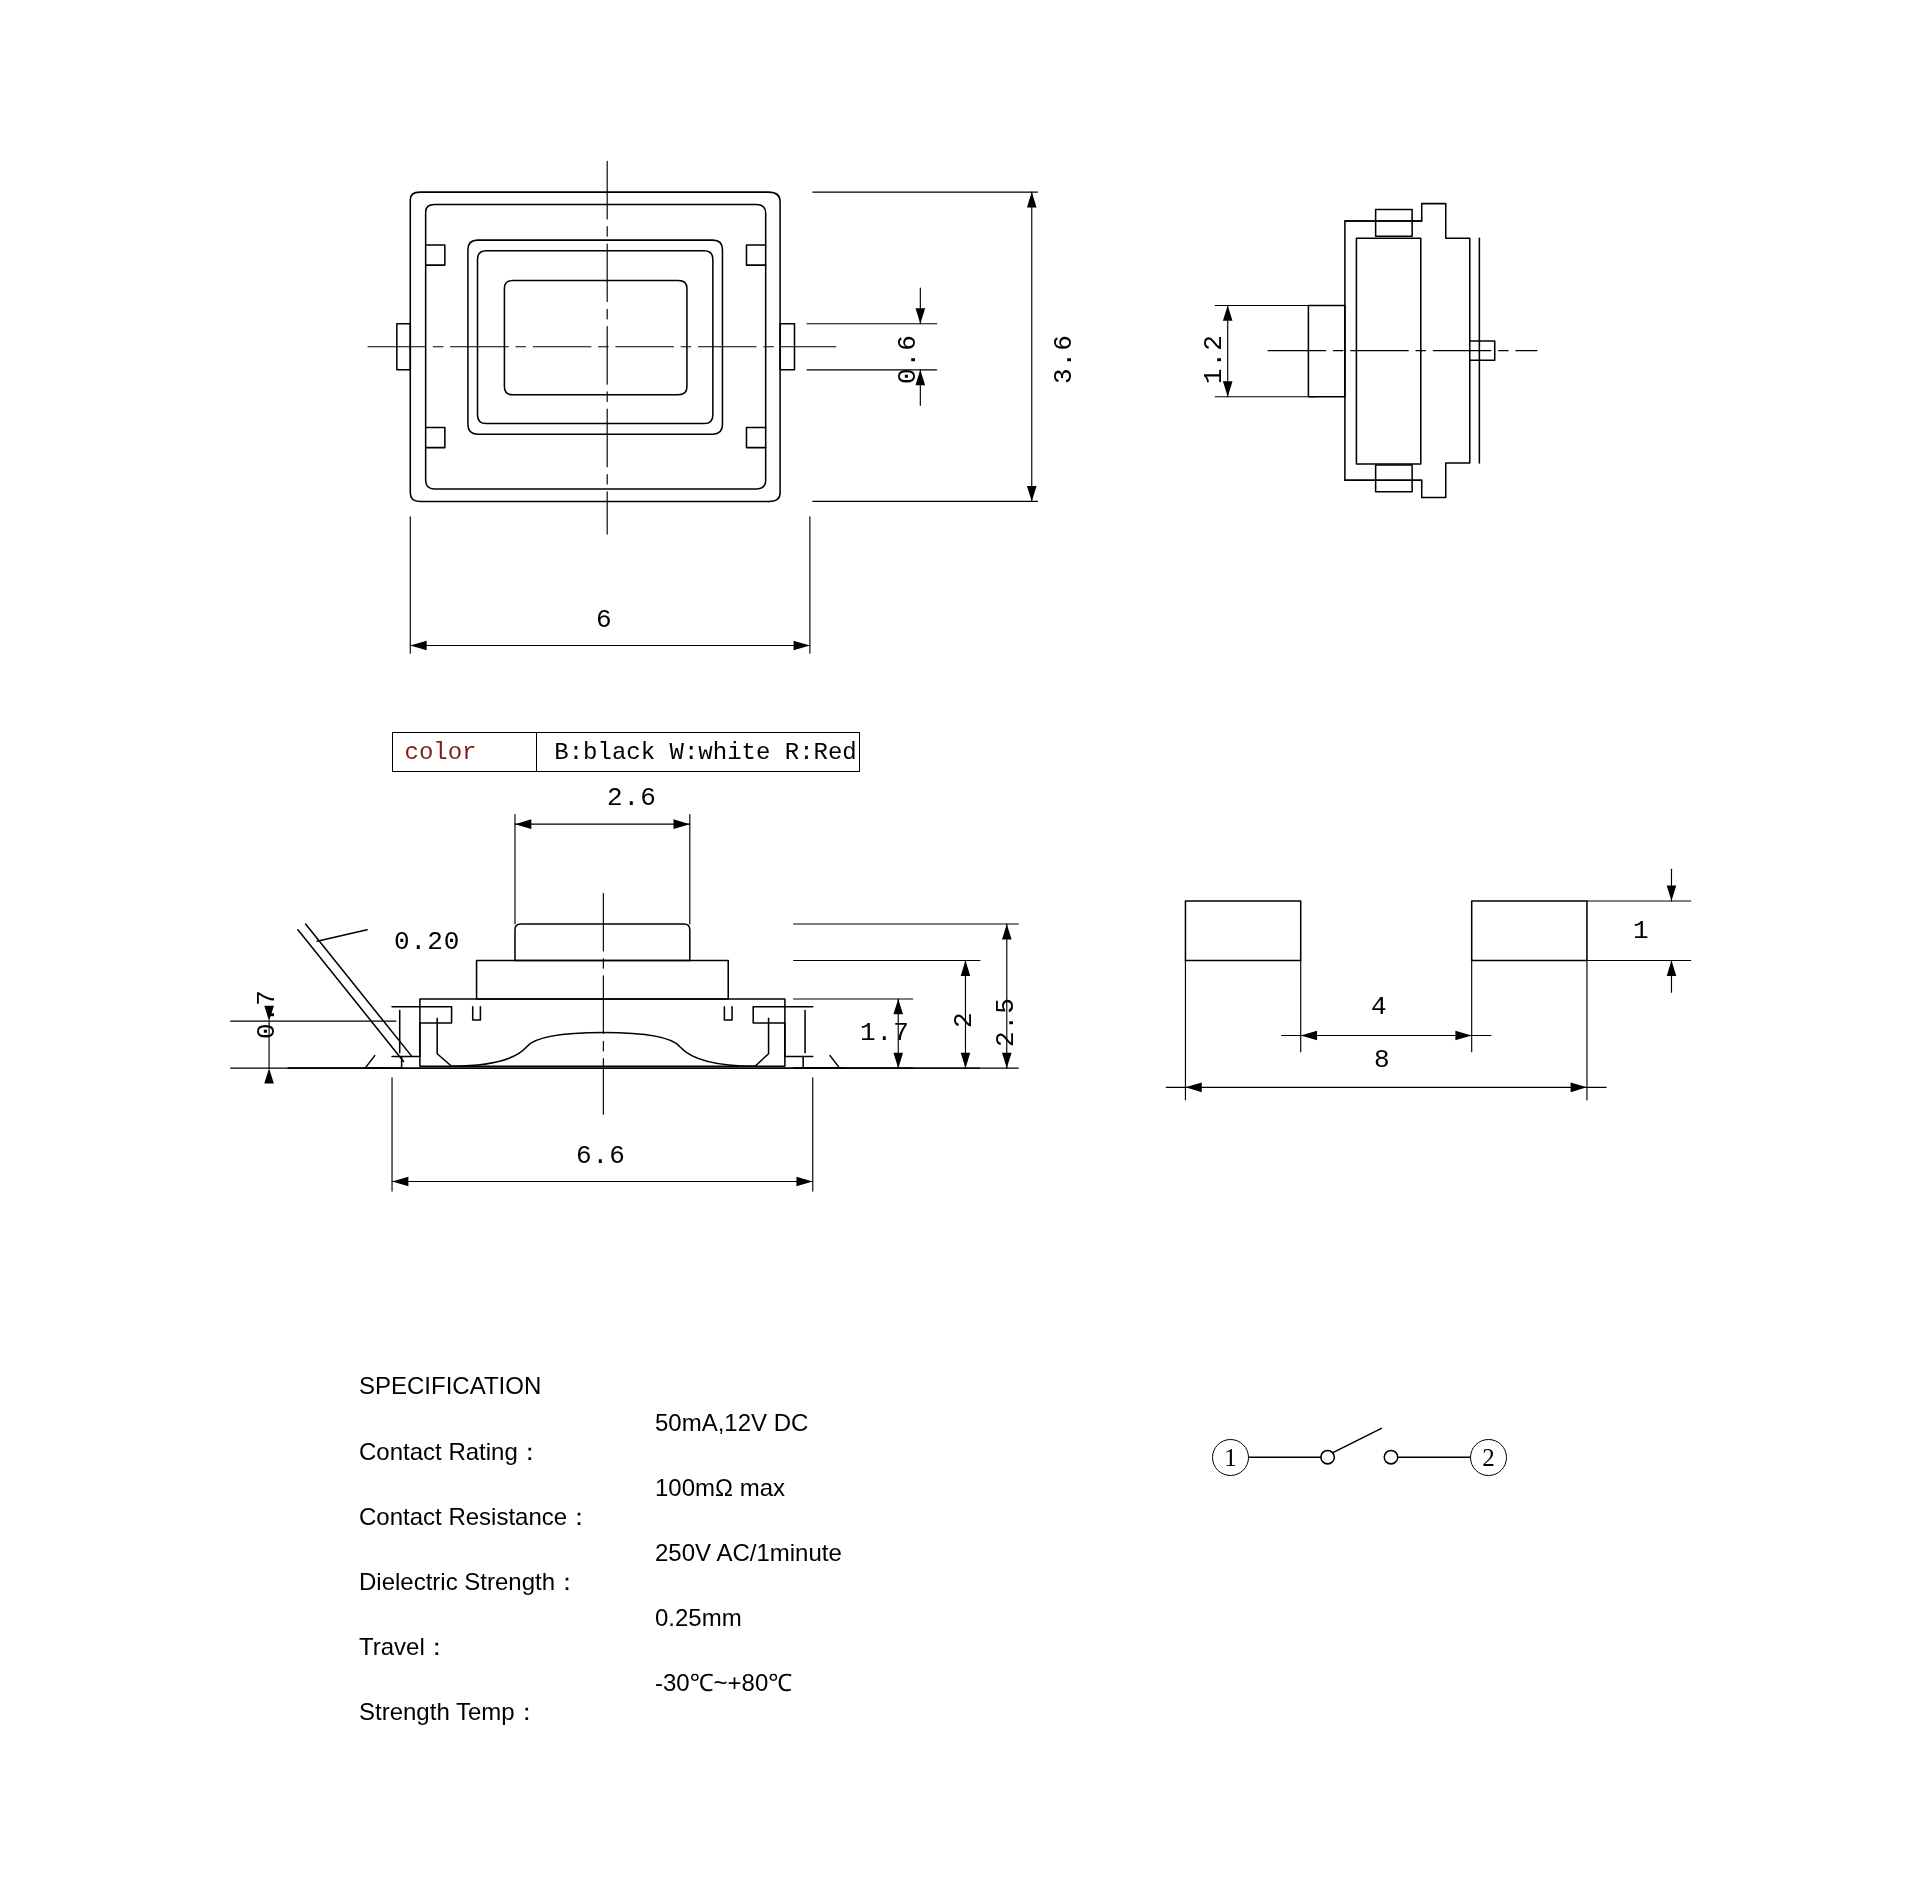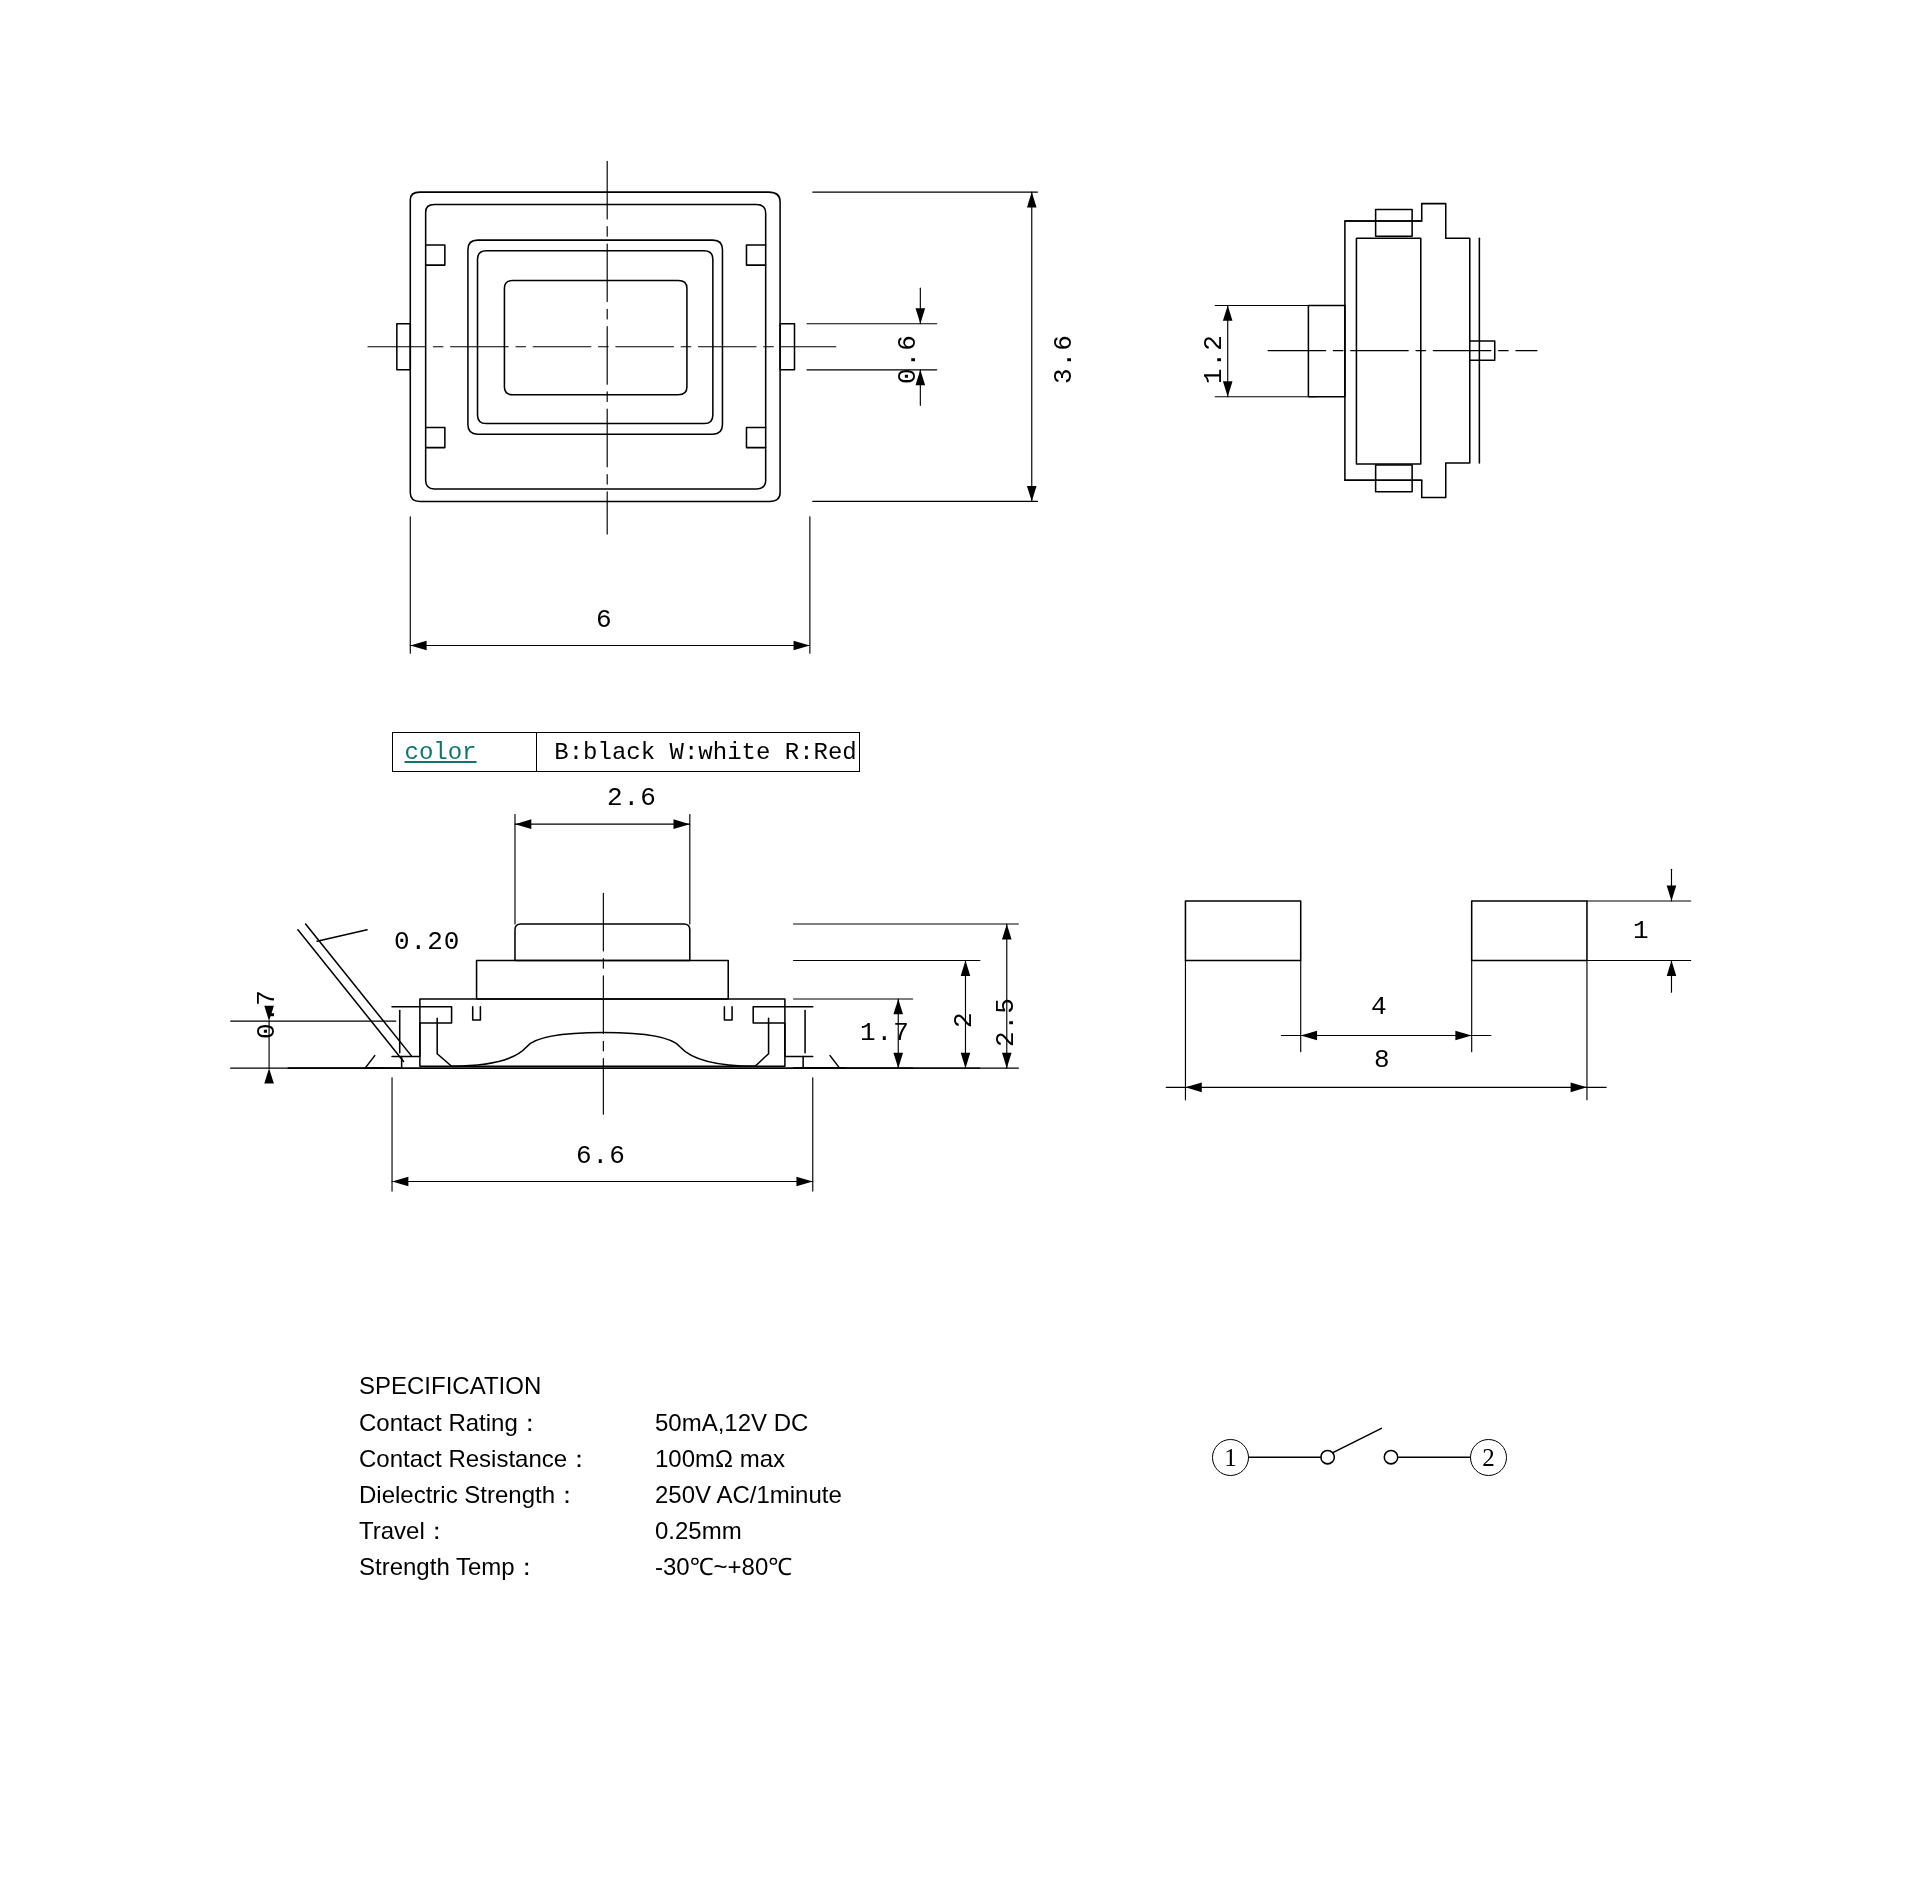--- a/index.html
+++ b/index.html
@@ -48,41 +48,40 @@
     align-items: center;
   }
   .colorbox .cell-l {
     width: 144px;
     height: 100%;
     border-right: 1px solid #000;
     box-sizing: border-box;
     display: flex;
     align-items: center;
     padding-left: 11.5px;
-    color: #0f766e;
-    text-decoration: underline;
+    color: #7f1d1d;
   }
   .colorbox .cell-r {
     flex: 1;
     height: 100%;
     display: flex;
     align-items: center;
     padding-left: 17.3px;
   }
   .spec {
     position: absolute;
     left: 359px;
     top: 1368px;
     font-family: "Liberation Sans", sans-serif;
     font-size: 24px;
     line-height: 36px;
   }
   .spec .title { margin-bottom: 1px; }
   .spec .row { display: flex; }
-  .spec .lbl { width: 296px; }
+  .spec .lbl { width: 296px; margin-top: 29px; }
   .spec .val { }
   .circnum {
     position: absolute;
     font-family: "Liberation Serif", serif;
     font-size: 25px;
     width: 37px;
     height: 37px;
     border: 1.5px solid #000;
     border-radius: 50%;
     display: flex;

